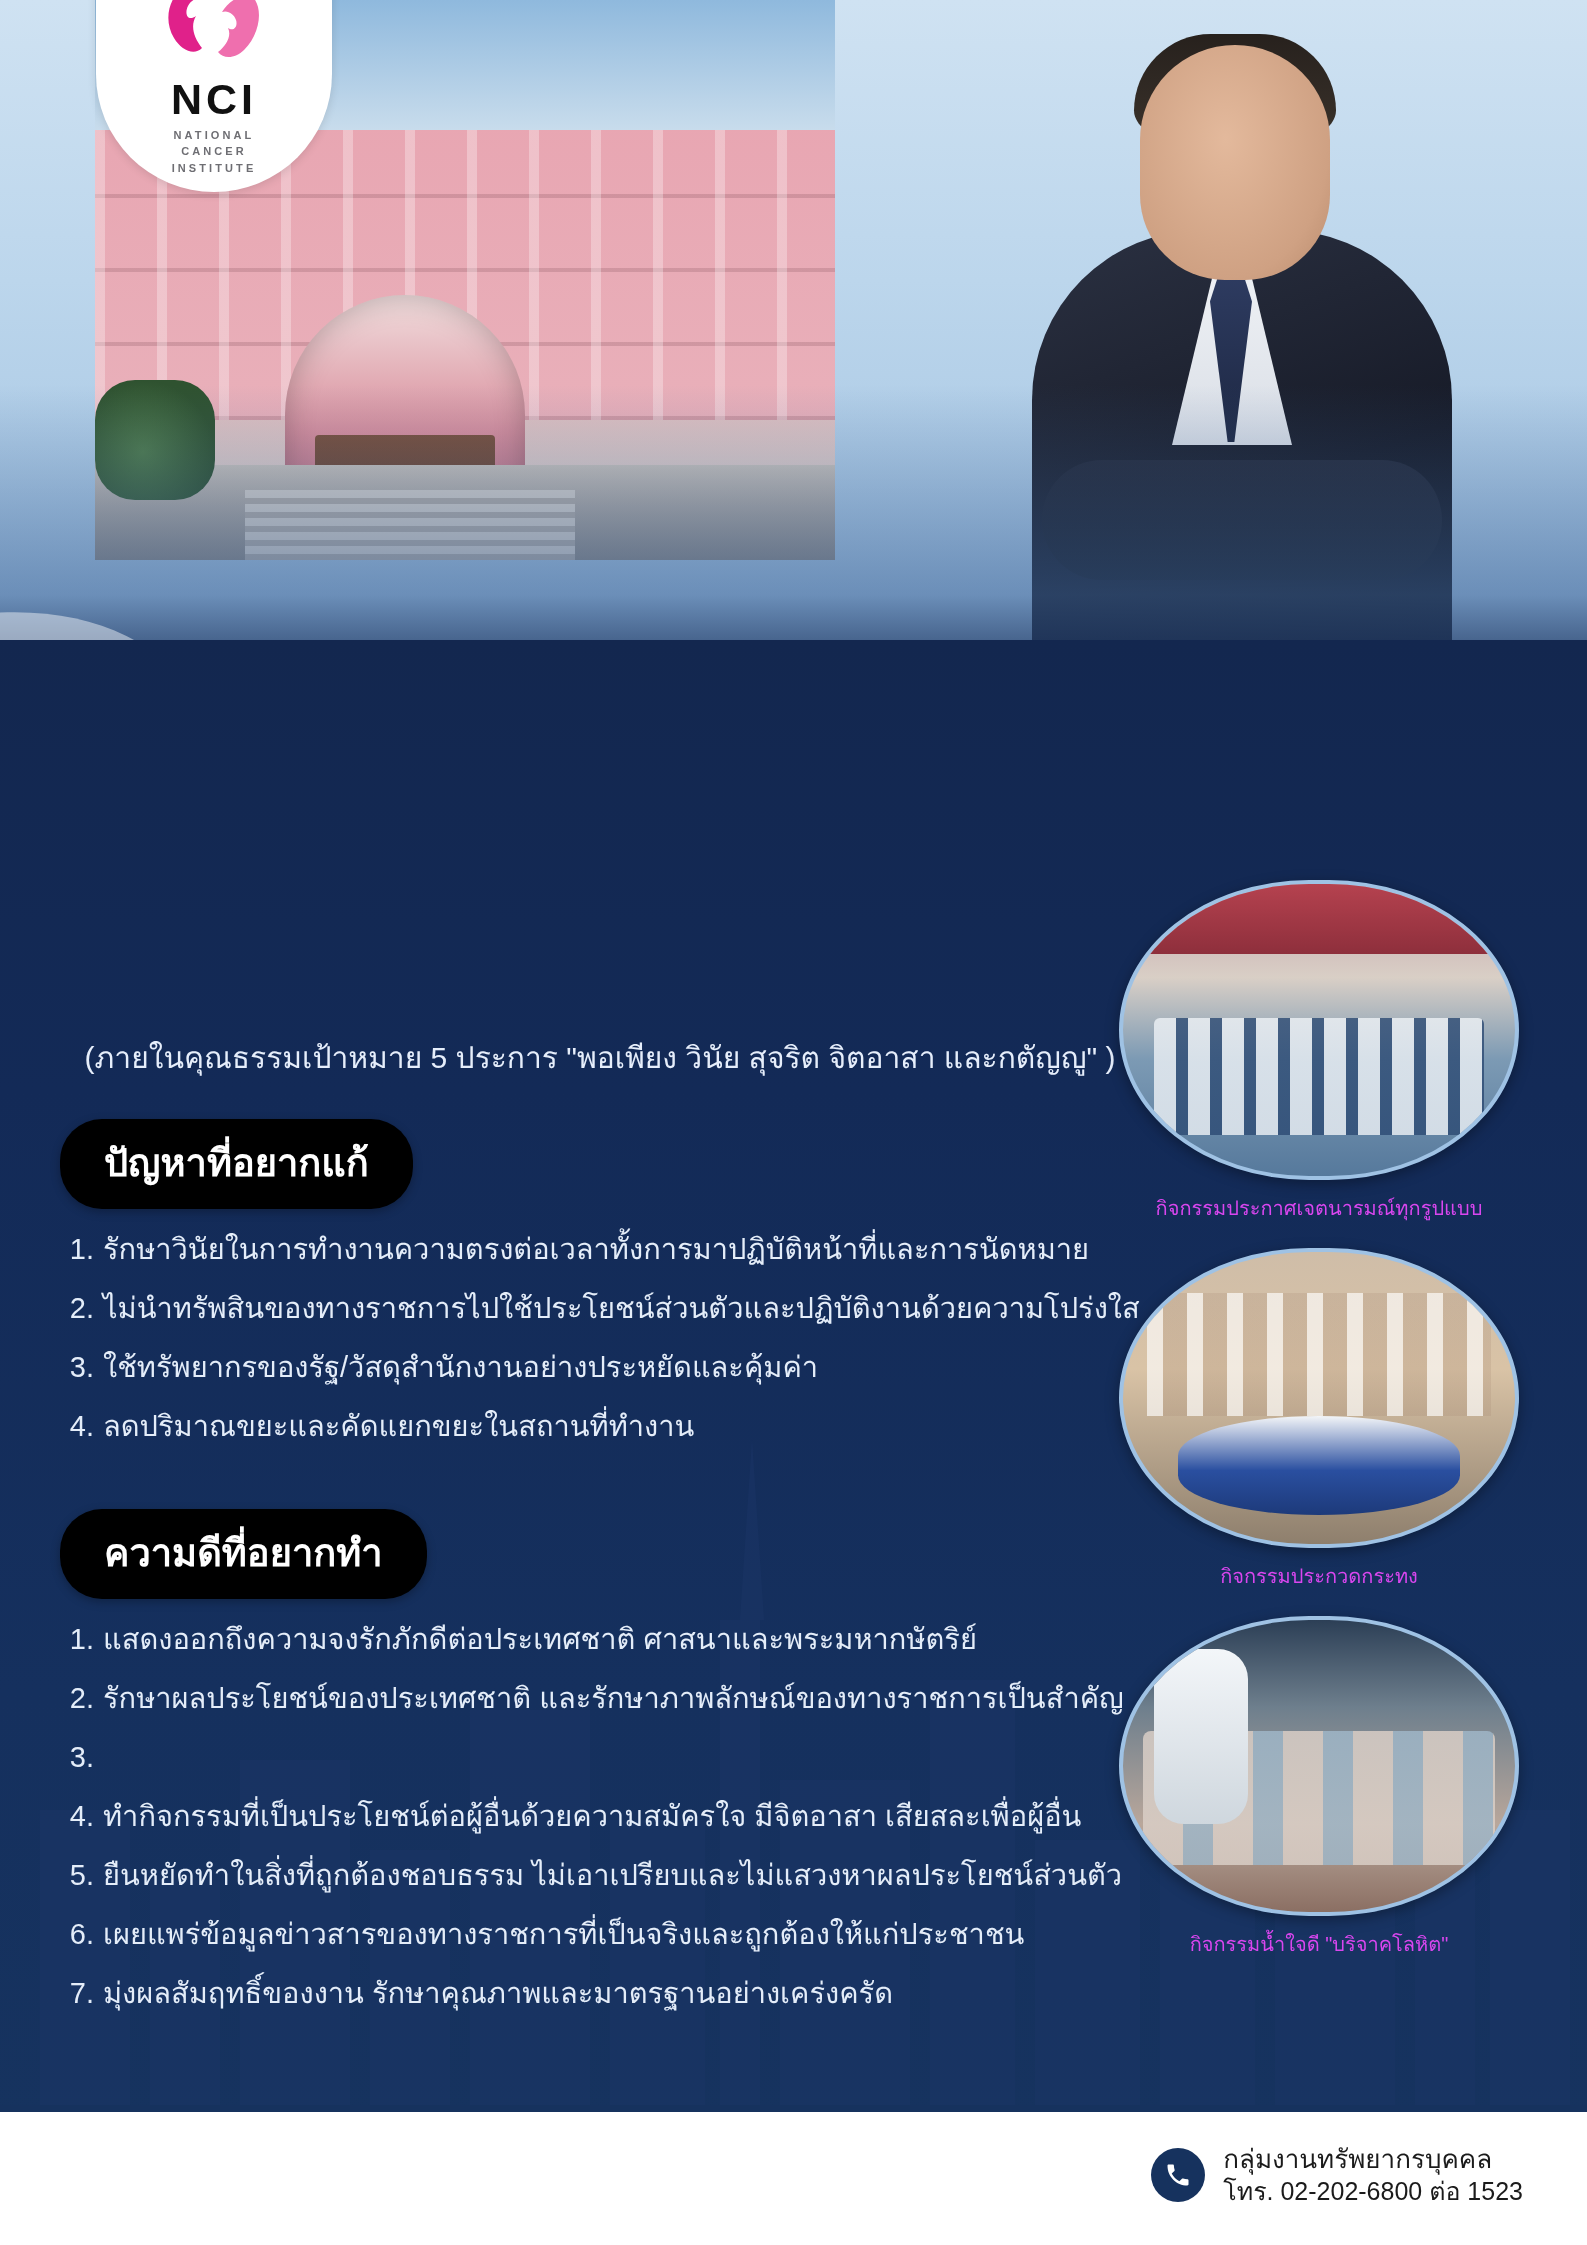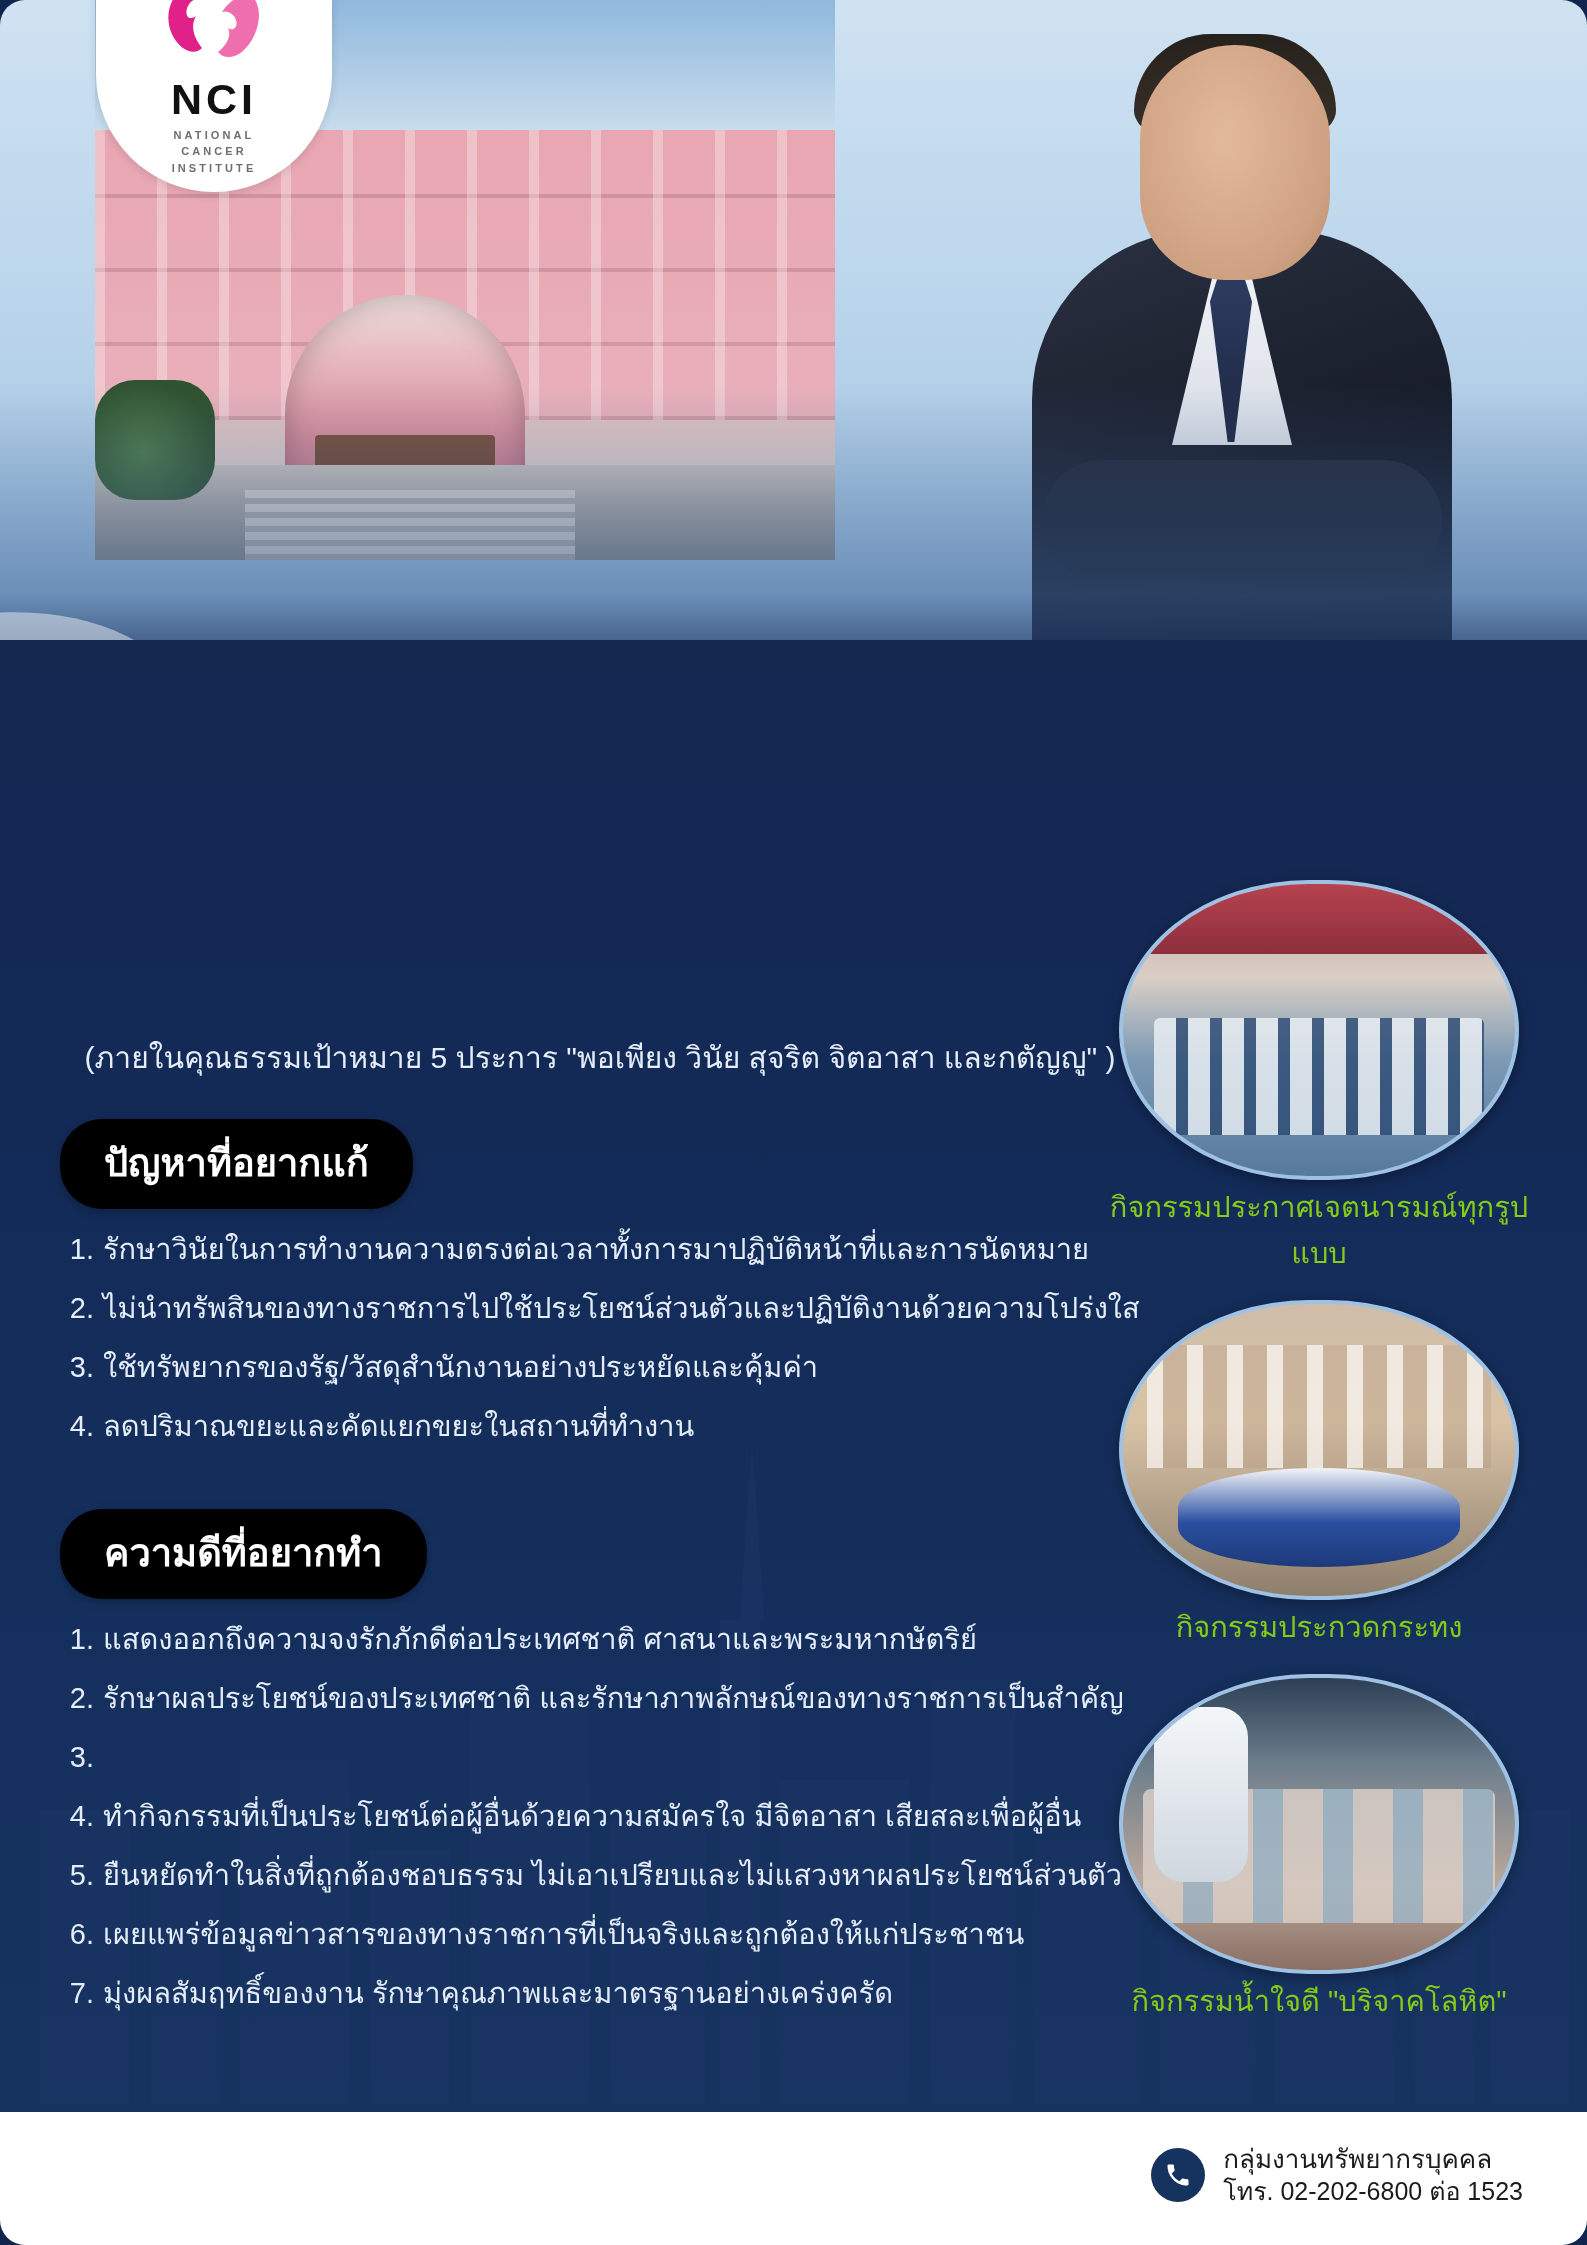--- a/index.html
+++ b/index.html
@@ -7,21 +7,20 @@
     width: 1587px; height: 2245px;
     font-family: "Liberation Sans", "DejaVu Sans", sans-serif;
     background: #11264f;
     overflow: hidden;
   }
   #poster {
     position: relative;
     width: 1587px; height: 2245px;
     background: #13274f;
     overflow: hidden;
-    border-radius: 25px;
   }
 
   
   .hero {
     position: absolute; left: 0; top: 0;
     width: 1587px; height: 700px;
     overflow: hidden;
     background: linear-gradient(180deg,#cfe2f2 0%, #bcd6ec 40%, #9dbfdf 100%);
   }
   
@@ -188,21 +187,21 @@
   }
   .ph-a { background: linear-gradient(180deg,#c2a0a8 0%, #d9cfc6 32%, #7c9ab4 60%, #56799c 100%); }
   .ph-a:before{content:"";position:absolute;left:0;top:0;width:100%;height:70px;background:linear-gradient(180deg,#b5424f,#8e2f3c);}
   .ph-a:after{content:"";position:absolute;left:8%;bottom:14%;width:84%;height:40%;background:repeating-linear-gradient(90deg,#eef2f6 0 22px,#2c4a73 22px 34px);opacity:.8;border-radius:6px;}
   .ph-b { background: linear-gradient(180deg,#cfbda8 0%, #d9c3a6 40%, #8e7f6d 100%); }
   .ph-b:before{content:"";position:absolute;left:14%;bottom:10%;width:72%;height:34%;background:linear-gradient(180deg,#f3f5f8 0%,#2a4fa0 55%,#1d3a7a 100%);border-radius:50%/40%;}
   .ph-b:after{content:"";position:absolute;left:6%;top:14%;width:88%;height:42%;background:repeating-linear-gradient(90deg,rgba(255,255,255,.65) 0 16px,rgba(160,130,110,.2) 16px 40px);}
   .ph-c { background: linear-gradient(180deg,#2c3f56 0%, #6e7f8d 30%, #b9a79b 70%, #8b6f63 100%); }
   .ph-c:before{content:"";position:absolute;left:5%;top:38%;width:90%;height:46%;background:repeating-linear-gradient(90deg,#d9cec6 0 40px,#9fb6c7 40px 70px);opacity:.85;border-radius:8px;}
   .ph-c:after{content:"";position:absolute;left:8%;top:10%;width:24%;height:60%;background:linear-gradient(180deg,#f3f6f9,#cfd7de);border-radius:30px;}
-  .cap { margin-top:4px; font-size:29px; color:#84cc16; }
+  .cap { margin-top:12px; font-size:20px; color:#d946ef; }
 
   
   .footer {
     position:absolute; left:0; bottom:0; width:1587px; height:140px;
     background:#ffffff; display:flex; align-items:center; justify-content:flex-end;
     padding-right:64px; gap:54px;
   }
   .footer:before { content:""; position:absolute; left:0; top:0; width:100%; height:7px; background:#16325e; }
   .fitem { display:flex; align-items:center; gap:18px; }
   .ficon {

